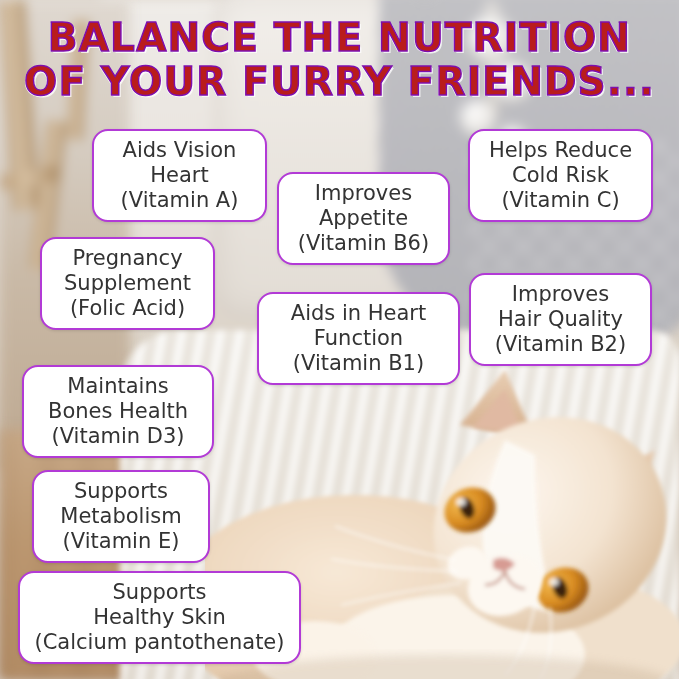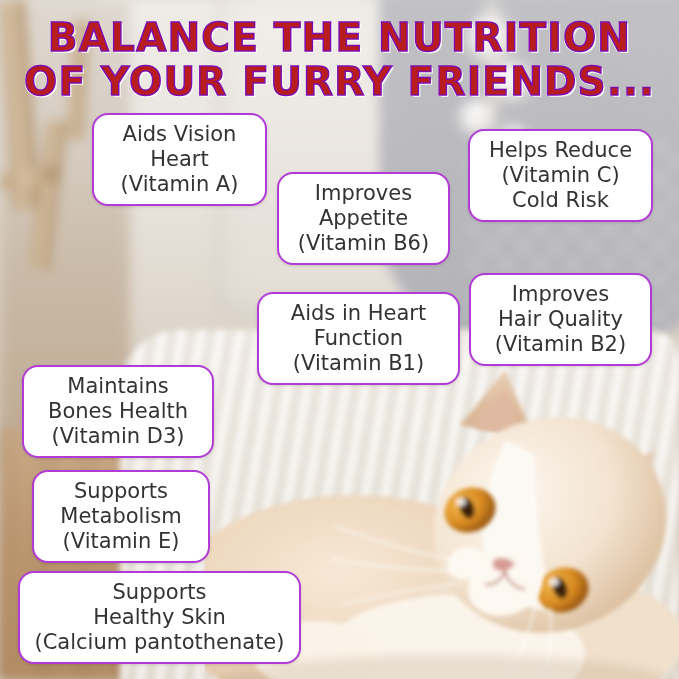--- a/index.html
+++ b/index.html
@@ -254,38 +254,43 @@
     <ellipse cx="110" cy="300" rx="62" ry="34" fill="#fbf3e8" filter="url(#soft)"></ellipse>
 
     <ellipse cx="240" cy="330" rx="230" ry="30" fill="#b59c80" opacity=".25" filter="url(#softer)"></ellipse>
   </svg>
 
   <div class="headline">
     <span>Balance the Nutrition</span>
     <span class="l2">of your Furry Friends...</span>
   </div>
 
-  <div class="callout" style="left:92px; top:113px; width:175px;">
+  <div class="callout" style="left:92px; top:129px; width:175px;">
     <span>Aids Vision</span>
     <span>Heart</span>
     <span>(Vitamin A)</span>
   </div>
 
   <div class="callout" style="left:468px; top:129px; width:185px;text-align:center;">
     <span>Helps Reduce</span>
+    <span>Cold Risk</span>
     <span>(Vitamin C)</span>
-    <span>Cold Risk</span>
   </div>
 
   <div class="callout" style="left:277px; top:172px; width:173px;">
     <span>Improves</span>
     <span>Appetite</span>
     <span>(Vitamin B6)</span>
   </div>
 
+  <div class="callout" style="left:40px; top:237px; width:175px;">
+    <span>Pregnancy</span>
+    <span>Supplement</span>
+    <span>(Folic Acid)</span>
+  </div>
 
   <div class="callout" style="left:469px; top:273px; width:183px;">
     <span>Improves</span>
     <span>Hair Quality</span>
     <span>(Vitamin B2)</span>
   </div>
 
   <div class="callout" style="left:257px; top:292px; width:203px;">
     <span>Aids in Heart</span>
     <span>Function</span>

